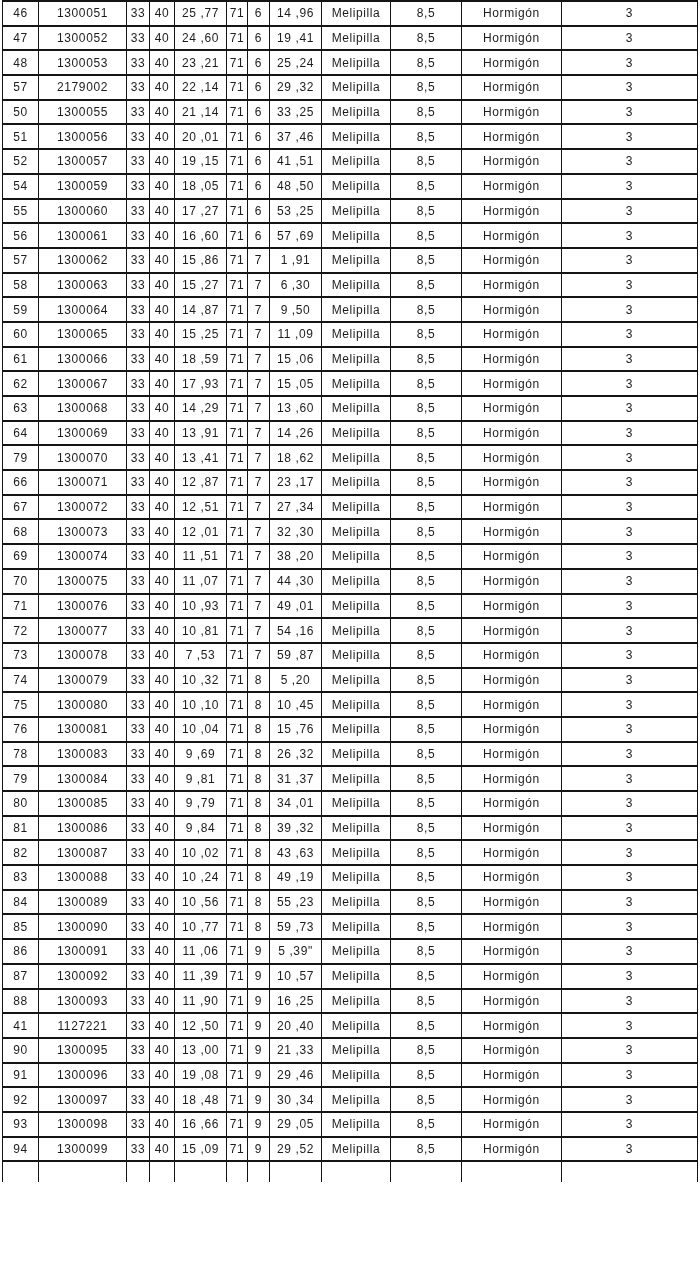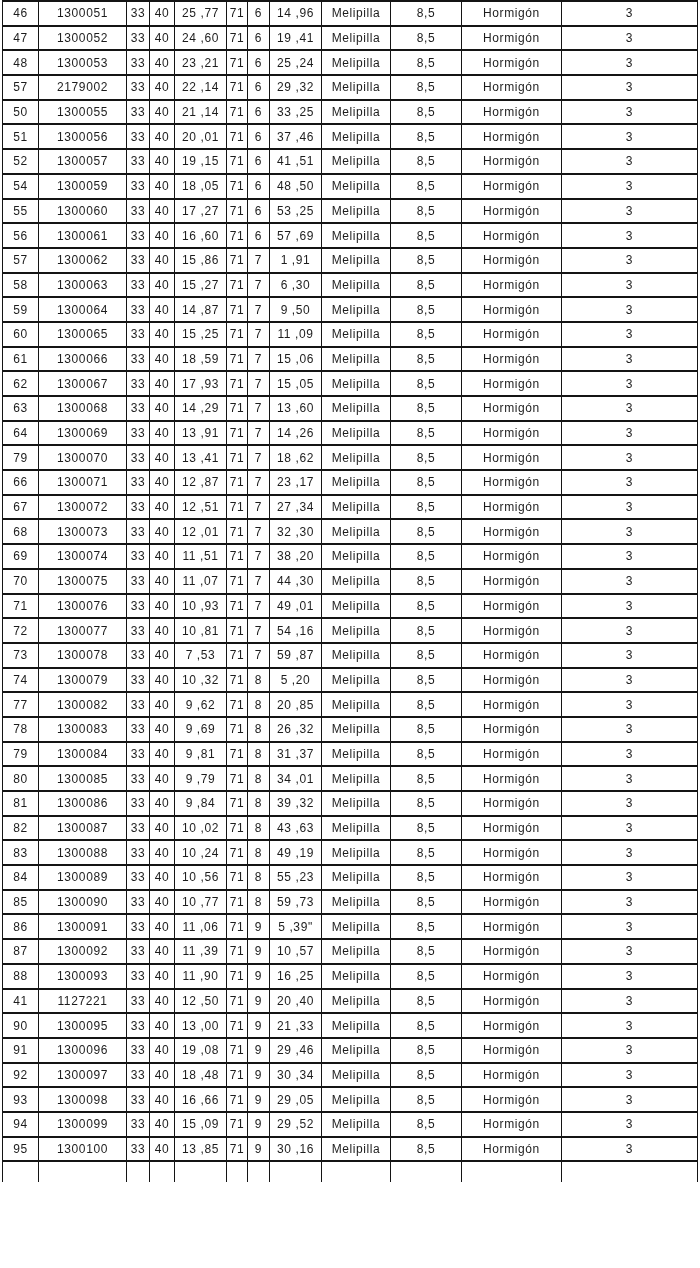--- a/index.html
+++ b/index.html
@@ -445,28 +445,42 @@
         <td data-name="table-cell">10 ,32</td>
         <td data-name="table-cell">71</td>
         <td data-name="table-cell">8</td>
         <td data-name="table-cell">5 ,20</td>
         <td data-name="table-cell">Melipilla</td>
         <td data-name="table-cell">8,5</td>
         <td data-name="table-cell">Hormigón</td>
         <td data-name="table-cell">3</td>
       </tr>
       <tr data-name="table-row">
-        <td data-name="table-cell">77</td>
-        <td data-name="table-cell">1300082</td>
-        <td data-name="table-cell">33</td>
-        <td data-name="table-cell">40</td>
-        <td data-name="table-cell">9 ,62</td>
-        <td data-name="table-cell">71</td>
-        <td data-name="table-cell">8</td>
-        <td data-name="table-cell">20 ,85</td>
+        <td data-name="table-cell">75</td>
+        <td data-name="table-cell">1300080</td>
+        <td data-name="table-cell">33</td>
+        <td data-name="table-cell">40</td>
+        <td data-name="table-cell">10 ,10</td>
+        <td data-name="table-cell">71</td>
+        <td data-name="table-cell">8</td>
+        <td data-name="table-cell">10 ,45</td>
+        <td data-name="table-cell">Melipilla</td>
+        <td data-name="table-cell">8,5</td>
+        <td data-name="table-cell">Hormigón</td>
+        <td data-name="table-cell">3</td>
+      </tr>
+      <tr data-name="table-row">
+        <td data-name="table-cell">76</td>
+        <td data-name="table-cell">1300081</td>
+        <td data-name="table-cell">33</td>
+        <td data-name="table-cell">40</td>
+        <td data-name="table-cell">10 ,04</td>
+        <td data-name="table-cell">71</td>
+        <td data-name="table-cell">8</td>
+        <td data-name="table-cell">15 ,76</td>
         <td data-name="table-cell">Melipilla</td>
         <td data-name="table-cell">8,5</td>
         <td data-name="table-cell">Hormigón</td>
         <td data-name="table-cell">3</td>
       </tr>
       <tr data-name="table-row">
         <td data-name="table-cell">78</td>
         <td data-name="table-cell">1300083</td>
         <td data-name="table-cell">33</td>
         <td data-name="table-cell">40</td>
@@ -691,34 +705,20 @@
       </tr>
       <tr data-name="table-row">
         <td data-name="table-cell">94</td>
         <td data-name="table-cell">1300099</td>
         <td data-name="table-cell">33</td>
         <td data-name="table-cell">40</td>
         <td data-name="table-cell">15 ,09</td>
         <td data-name="table-cell">71</td>
         <td data-name="table-cell">9</td>
         <td data-name="table-cell">29 ,52</td>
-        <td data-name="table-cell">Melipilla</td>
-        <td data-name="table-cell">8,5</td>
-        <td data-name="table-cell">Hormigón</td>
-        <td data-name="table-cell">3</td>
-      </tr>
-      <tr data-name="table-row">
-        <td data-name="table-cell">95</td>
-        <td data-name="table-cell">1300100</td>
-        <td data-name="table-cell">33</td>
-        <td data-name="table-cell">40</td>
-        <td data-name="table-cell">13 ,85</td>
-        <td data-name="table-cell">71</td>
-        <td data-name="table-cell">9</td>
-        <td data-name="table-cell">30 ,16</td>
         <td data-name="table-cell">Melipilla</td>
         <td data-name="table-cell">8,5</td>
         <td data-name="table-cell">Hormigón</td>
         <td data-name="table-cell">3</td>
       </tr>
       <tr data-name="table-row-partial">
         <td data-name="table-cell"></td>
         <td data-name="table-cell"></td>
         <td data-name="table-cell"></td>
         <td data-name="table-cell"></td>

